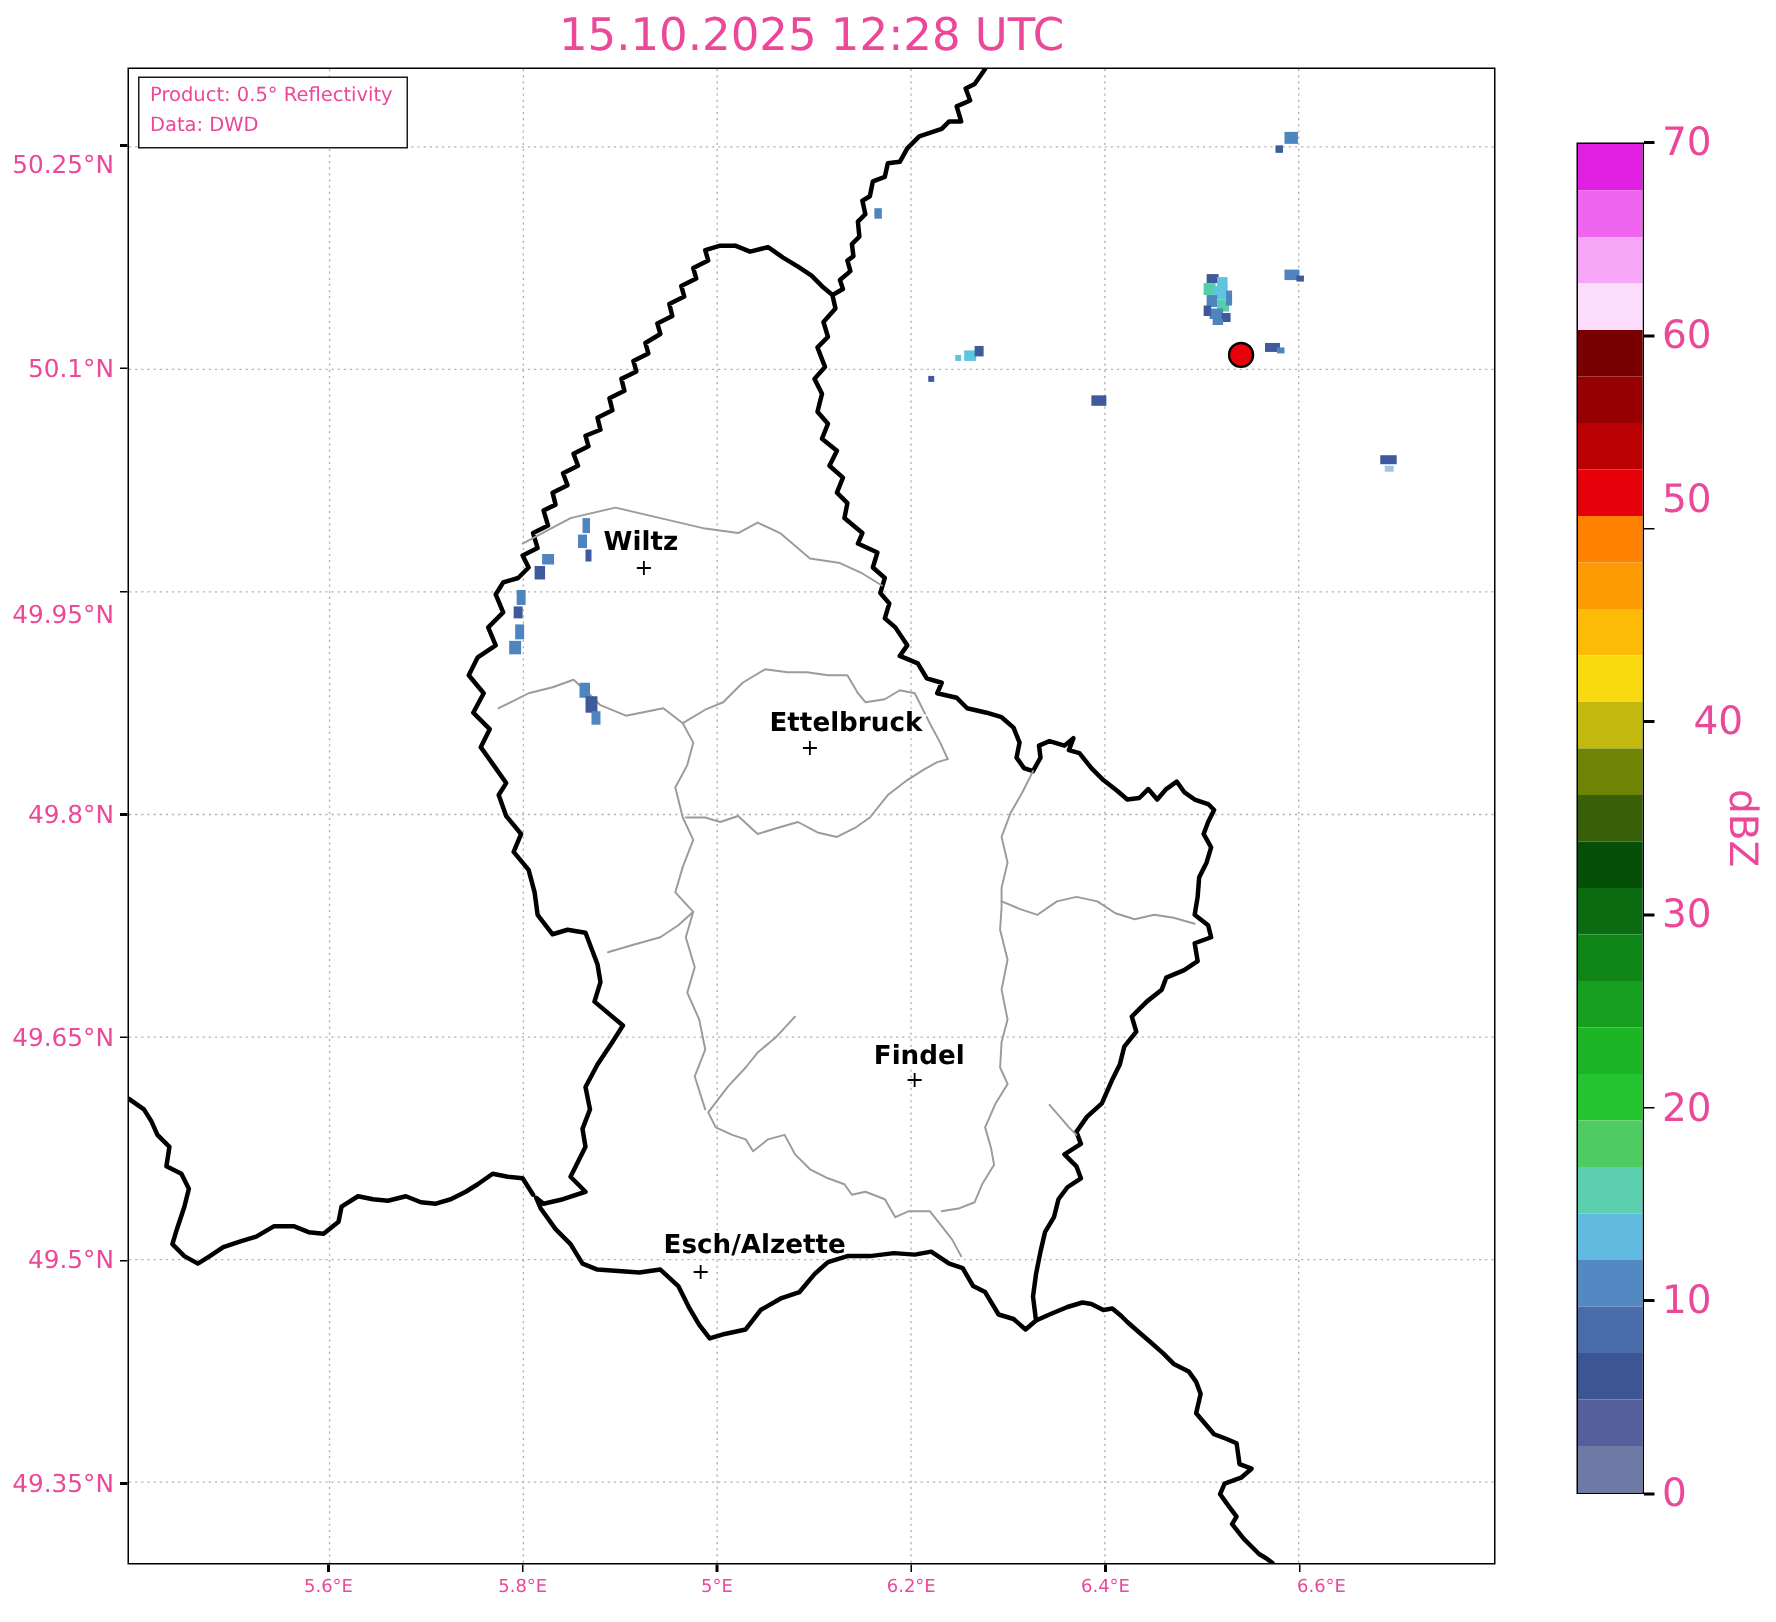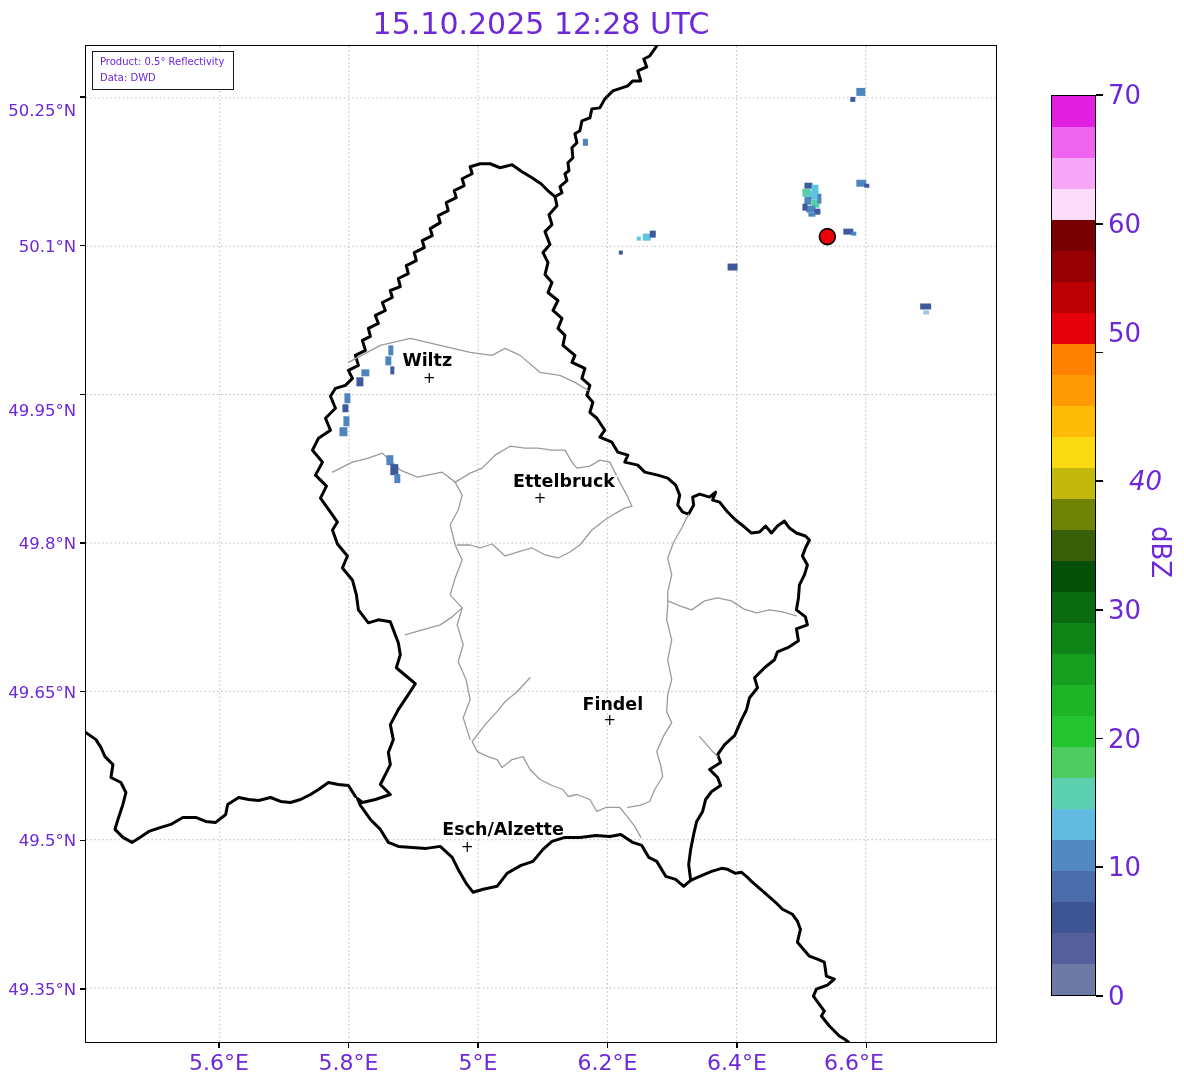--- a/index.html
+++ b/index.html
@@ -1,30 +1,30 @@
 <!DOCTYPE html>
 <html><head>
 <meta charset="utf-8">
 <style>
   html,body{margin:0;padding:0;background:#fff;}
   #root{position:relative;width:1184px;height:1081px;background:#fff;overflow:hidden;
-        font-family:"DejaVu Sans","Liberation Sans",sans-serif;color:#6d28d9;}
+        font-family:"DejaVu Sans","Liberation Sans",sans-serif;color:#ec4899;}
   .title{position:absolute;left:85px;top:6px;width:912px;text-align:center;font-size:30px;}
   .frame{position:absolute;left:85px;top:45px;width:912px;height:998px;
          border:1.7px solid #000;box-sizing:border-box;overflow:hidden;}
   .frame svg{position:absolute;left:0;top:0;width:100%;height:100%;}
   .grid{stroke:#b4b4b4;stroke-width:0.9;stroke-dasharray:1.5 2.6;}
   .country{fill:none;stroke:#000;stroke-width:3;stroke-linejoin:round;stroke-linecap:round;}
   .district{fill:none;stroke:#9b9b9b;stroke-width:1.3;stroke-linejoin:round;stroke-linecap:round;}
   .city{font-size:17.5px;font-weight:bold;text-anchor:middle;
         paint-order:stroke;stroke:#fff;stroke-width:3px;fill:#000;}
   .citymark{font-size:15px;text-anchor:middle;fill:#000;}
   .infobox{position:absolute;left:92px;top:51px;background:#fff;border:1.4px solid #1a1a1a;
-           padding:2px 9px 4px 7px;font-size:10px;line-height:1.55;white-space:nowrap;}
-  .xlab{position:absolute;font-size:22px;white-space:nowrap;transform:translateX(-50%);}
+           padding:2px 9px 4px 7px;font-size:13px;line-height:1.55;white-space:nowrap;}
+  .xlab{position:absolute;font-size:12px;white-space:nowrap;transform:translateX(-50%);}
   .ylab{position:absolute;left:0;width:76px;text-align:right;font-size:16.5px;
         white-space:nowrap;transform:translateY(-50%);}
   .tick{position:absolute;background:#000;}
   .cbar{position:absolute;left:1051px;top:95px;width:45px;height:901px;
         border:1.3px solid #000;box-sizing:border-box;display:flex;
         flex-direction:column-reverse;}
   .cband{flex:1;}
   .cblab{position:absolute;font-size:26px;transform:translateY(-50%);}
   .cbtitle{position:absolute;font-size:26px;transform:translate(-50%,-50%) rotate(90deg);white-space:nowrap;}
 </style>
@@ -152,21 +152,21 @@
     <div class="xlab" style="left: 219px; top: 1050px;">5.6°E</div>
     <div class="tick" style="left: 347.7px; top: 1043px; width: 1.6px; height: 5px;"></div>
     <div class="xlab" style="left: 348.5px; top: 1050px;">5.8°E</div>
     <div class="tick" style="left: 477.2px; top: 1043px; width: 1.6px; height: 5px;"></div>
     <div class="xlab" style="left: 478px; top: 1050px;">5°E</div>
     <div class="tick" style="left: 606.7px; top: 1043px; width: 1.6px; height: 5px;"></div>
     <div class="xlab" style="left: 607.5px; top: 1050px;">6.2°E</div>
     <div class="tick" style="left: 736.2px; top: 1043px; width: 1.6px; height: 5px;"></div>
     <div class="xlab" style="left: 737px; top: 1050px;">6.4°E</div>
     <div class="tick" style="left: 865.7px; top: 1043px; width: 1.6px; height: 5px;"></div>
-    <div class="xlab" style="left: 854px; top: 1050px;">6.6°E</div>
+    <div class="xlab" style="left: 881px; top: 1050px;">6.6°E</div>
     <div class="tick" style="left: 80px; top: 96.2px; width: 5px; height: 1.6px;"></div>
     <div class="ylab" style="top: 97px; margin-top: 13px;">50.25°N</div>
     <div class="tick" style="left: 80px; top: 244.9px; width: 5px; height: 1.6px;"></div>
     <div class="ylab" style="top: 245.7px;">50.1°N</div>
     <div class="tick" style="left: 80px; top: 393.5px; width: 5px; height: 1.6px;"></div>
     <div class="ylab" style="top: 394.3px; margin-top: 16px;">49.95°N</div>
     <div class="tick" style="left: 80px; top: 542.2px; width: 5px; height: 1.6px;"></div>
     <div class="ylab" style="top: 543px;">49.8°N</div>
     <div class="tick" style="left: 80px; top: 690.9px; width: 5px; height: 1.6px;"></div>
     <div class="ylab" style="top: 691.7px;">49.65°N</div>
@@ -176,20 +176,20 @@
     <div class="ylab" style="top: 989px;">49.35°N</div>
     <div class="tick" style="left: 1096px; top: 995.2px; width: 7px; height: 1.6px;"></div>
     <div class="cblab" style="left: 1108px; top: 996px;">0</div>
     <div class="tick" style="left: 1096px; top: 866.486px; width: 7px; height: 1.6px;"></div>
     <div class="cblab" style="left: 1108px; top: 867.286px;">10</div>
     <div class="tick" style="left: 1096px; top: 737.771px; width: 7px; height: 1.6px;"></div>
     <div class="cblab" style="left: 1108px; top: 738.571px;">20</div>
     <div class="tick" style="left: 1096px; top: 609.057px; width: 7px; height: 1.6px;"></div>
     <div class="cblab" style="left: 1108px; top: 609.857px;">30</div>
     <div class="tick" style="left: 1096px; top: 480.343px; width: 7px; height: 1.6px;"></div>
-    <div class="cblab" style="left: 1129px; top: 481.143px; font-style: italic;">40</div>
+    <div class="cblab" style="left: 1129px; top: 481.143px;">40</div>
     <div class="tick" style="left: 1096px; top: 351.629px; width: 7px; height: 1.6px;"></div>
     <div class="cblab" style="left: 1108px; top: 333px;">50</div>
     <div class="tick" style="left: 1096px; top: 222.914px; width: 7px; height: 1.6px;"></div>
     <div class="cblab" style="left: 1108px; top: 223.714px;">60</div>
     <div class="tick" style="left: 1096px; top: 94.2px; width: 7px; height: 1.6px;"></div>
     <div class="cblab" style="left: 1108px; top: 95px;">70</div>
   </div>
 
 </body></html>

